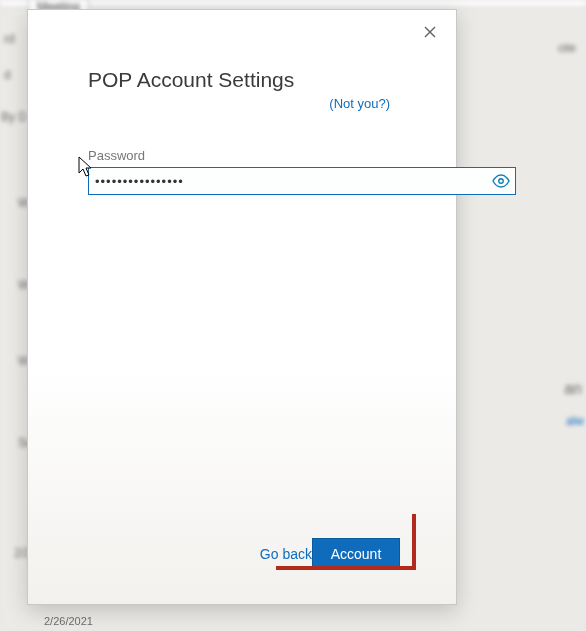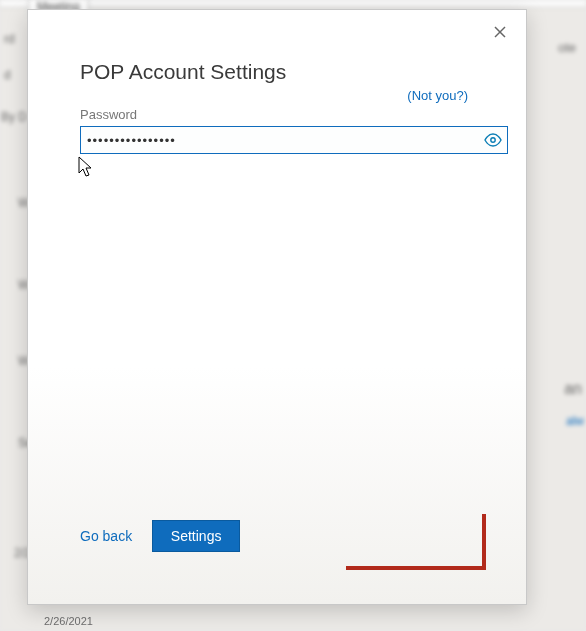--- a/index.html
+++ b/index.html
@@ -35,26 +35,26 @@
       background: #fff;
       border: 1px solid #bdbdbd;
       padding: 1px 8px 2px 8px;
       font-size: 12px;
       color: #444;
     }
     .dialog {
       position: absolute;
       left: 27px;
       top: 9px;
-      width: 500px;
+      width: 430px;
       height: 596px;
       background: linear-gradient(180deg, #ffffff 0%, #ffffff 60%, #f2f1ee 100%);
       border: 1px solid #c8c8c8;
       box-shadow: 0 6px 20px rgba(0,0,0,0.18);
-      padding: 0;
+      padding: 8px;
     }
     .close-btn {
       position: absolute;
       top: 10px; right: 14px;
       width: 24px; height: 24px;
       display: flex; align-items: center; justify-content: center;
       color: #666;
       font-size: 18px;
       cursor: pointer;
       background: transparent;
@@ -74,21 +74,21 @@
     .not-you {
       position: absolute;
       right: 58px;
       top: 78px;
       color: #0f6cbd;
       font-size: 13px;
       cursor: pointer;
       text-align: right;
     }
     .pw-label {
-      margin-top: 23px;
+      margin-top: 56px;
       font-size: 13px;
       color: #777;
       margin-bottom: 4px;
     }
     .pw-wrap {
       position: relative;
       width: 428px;
     }
     .pw-input {
       width: 100%;
@@ -111,25 +111,24 @@
       padding: 0;
       display: flex; align-items: center; justify-content: center;
     }
     .cursor-arrow {
       position: absolute;
       left: 78px; top: 156px;
       pointer-events: none;
     }
     .footer {
       position: absolute;
-      left: 52px; right: 48px; bottom: 52px;
+      left: 52px; right: 48px; bottom: 26px;
       display: flex;
-      justify-content: flex-start;
+      justify-content: flex-end;
       align-items: center;
-      gap: 20px;
     }
     .go-back {
       color: #0f6cbd;
       font-size: 14px;
       cursor: pointer;
       background: none; border: none;
     }
     .connect-btn {
       background: #0f6cbd;
       color: #fff;
@@ -193,21 +192,21 @@
       <button class="reveal-btn">
         <svg width="18" height="14" viewBox="0 0 18 14">
           <path d="M9 1 C4 1 1 7 1 7 s3 6 8 6 8-6 8-6 S14 1 9 1z" fill="none" stroke="#0a7db5" stroke-width="1.4"></path>
           <circle cx="9" cy="7" r="2.2" fill="none" stroke="#0a7db5" stroke-width="1.4"></circle>
         </svg>
       </button>
     </div>
 
     <div class="footer">
       <button class="go-back">Go back</button>
-      <button class="connect-btn">Settings</button>
+      <button class="connect-btn">Account</button>
     </div>
   </div>
 
   <div class="red-mark"></div>
 </div>
 
 <svg class="cursor-arrow" width="16" height="22" viewBox="0 0 16 22">
   <path d="M1 1 L1 17 L5 13 L8 20 L11 19 L8 12 L13 12 Z" fill="#fff" stroke="#000" stroke-width="1"></path>
 </svg>
 

